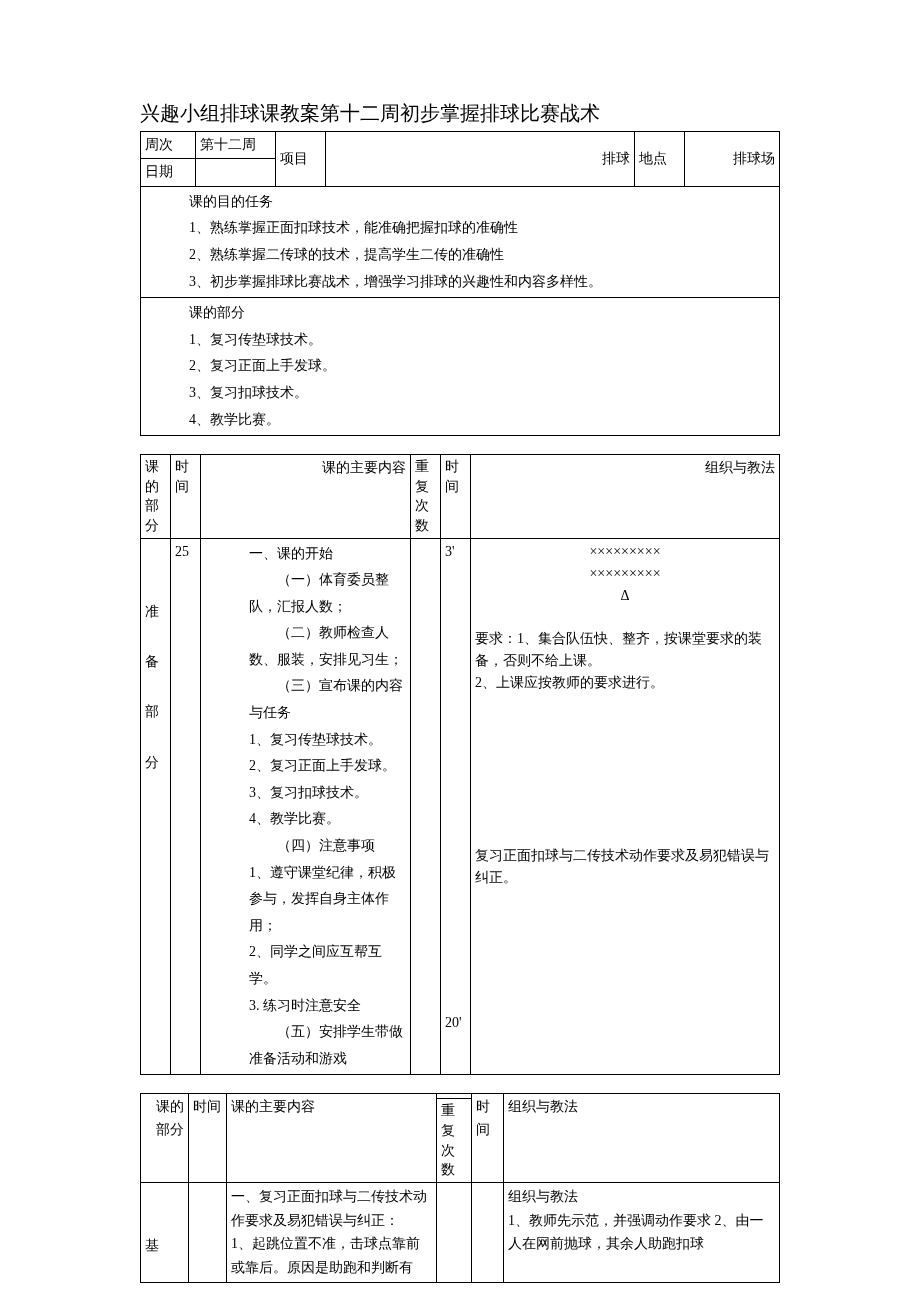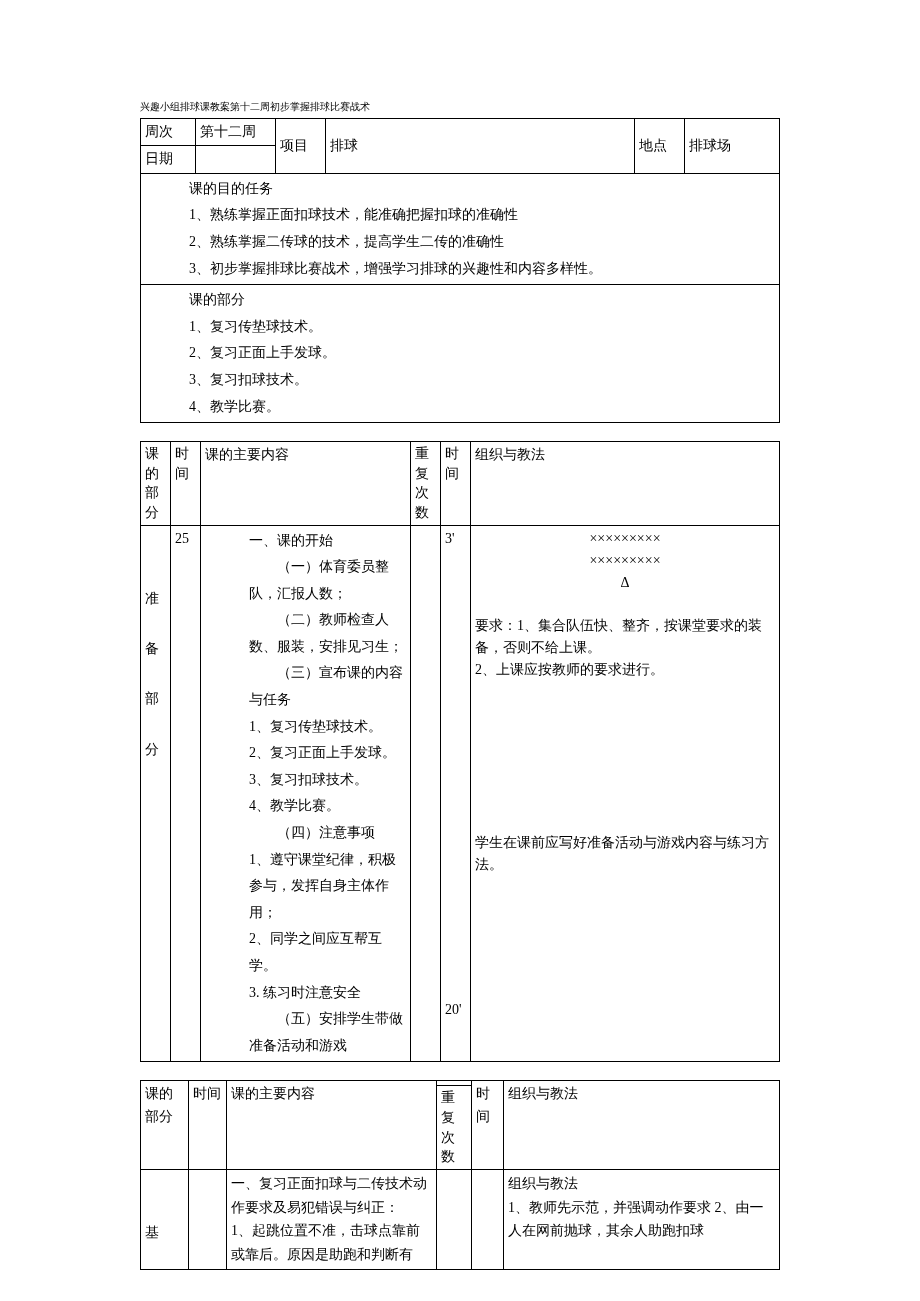--- a/index.html
+++ b/index.html
@@ -7,37 +7,37 @@
     font-size: 14px;
     color: #000;
     background: #fff;
     margin: 0;
     padding: 100px 140px 40px 140px;
     width: 920px;
     box-sizing: border-box;
   }
   .title {
     margin-bottom: 4px;
-    font-size: 10px;
+    font-size: 20px;
   }
   table {
     border-collapse: collapse;
     width: 100%;
     table-layout: fixed;
   }
   td, th {
     border: 1px solid #000;
     padding: 2px 4px;
     vertical-align: top;
     text-align: left;
     font-weight: normal;
     line-height: 1.6;
   }
   .center {
-    text-align: left;
+    text-align: right;
   }
   .vcenter {
     vertical-align: middle;
   }
   .block {
     margin-bottom: 18px;
   }
   .multiline-cell {
     line-height: 1.9;
     padding-left: 48px;
@@ -140,21 +140,21 @@
       <div style="position:absolute; bottom:40px;">20'</div>
     </td>
     <td>
       <div class="org-symbols" style="white-space:pre-line">×××××××××
 ×××××××××
 Δ</div>
       <div style="height:20px"></div>
       <div style="white-space:pre-line">要求：1、集合队伍快、整齐，按课堂要求的装备，否则不给上课。
 2、上课应按教师的要求进行。</div>
       <div style="height:150px"></div>
-      <div style="white-space:pre-line">学生在课前应写好准备活动与游戏内容与练习方法。</div>
+      <div style="white-space:pre-line">复习正面扣球与二传技术动作要求及易犯错误与纠正。</div>
     </td>
   </tr>
 </tbody>
   </table>
 
 <table class="block">
   <colgroup>
     <col style="width:48px">
     <col style="width:38px">
     <col style="width:210px">

